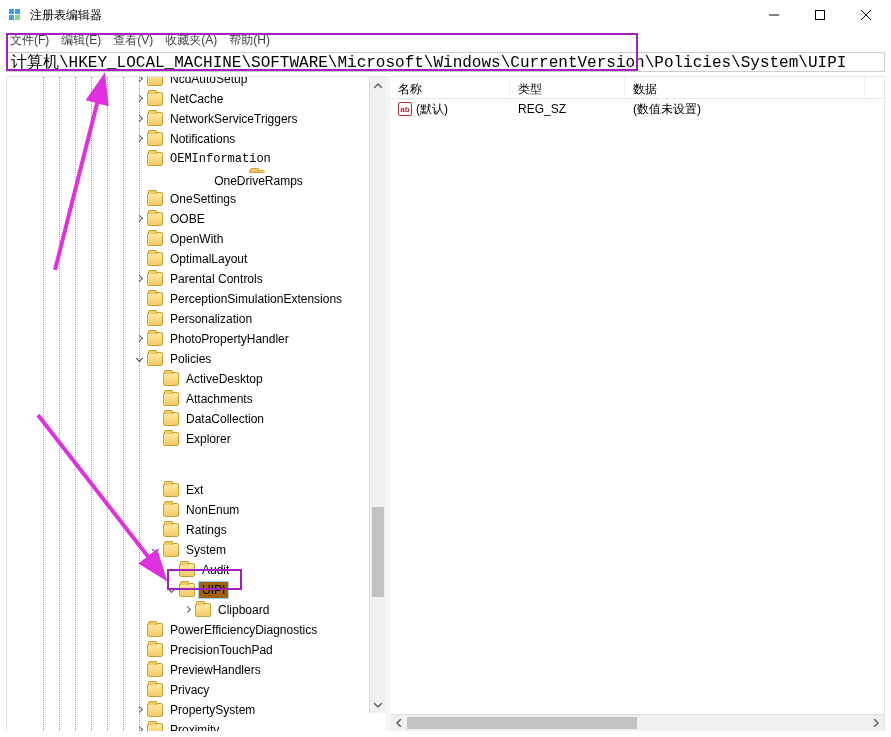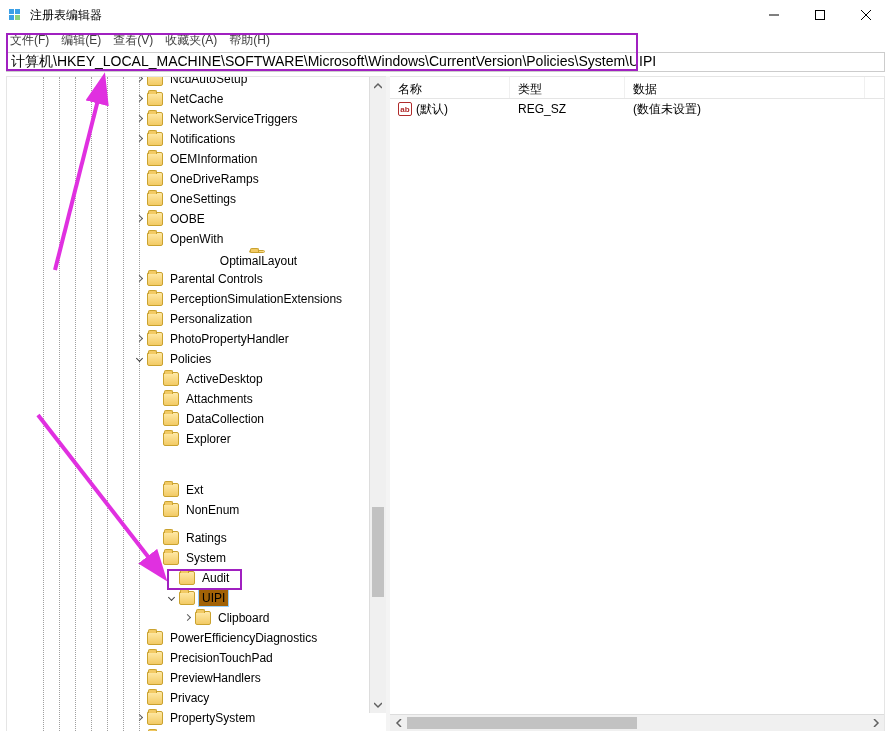--- a/index.html
+++ b/index.html
@@ -5,21 +5,21 @@
   * { box-sizing: border-box; margin: 0; padding: 0; }
   body { font-family: "Microsoft YaHei", "Segoe UI", sans-serif; font-size: 12px; background: #fff; position: relative; width: 891px; height: 737px; overflow: hidden; }
   .titlebar { height: 30px; display: flex; align-items: center; padding: 0 2px; background: #fff; }
   .titlebar .app-icon { width: 16px; height: 16px; margin: 0 6px; }
   .titlebar .app-icon svg { display:block; }
   .titlebar .title { flex: 1; font-size: 12px; }
   .titlebar .winctl { width: 46px; height: 30px; display: flex; align-items: center; justify-content: center; }
   .titlebar .winctl svg { stroke: #000; }
   .menubar { height: 20px; display: flex; align-items: center; padding: 0 4px; font-size: 12px; color: #404040; }
   .menubar .menuitem { padding: 0 6px; }
-  .addressbar { height: 20px; display:flex; align-items:center; margin: 2px 6px; border: 1px solid #ccc; padding: 0 4px; font-size: 14px; white-space: nowrap; overflow:hidden; }
+  .addressbar { height: 20px; display:flex; align-items:center; margin: 2px 6px; border: 1px solid #ccc; padding: 0 4px; font-size: 16px; white-space: nowrap; overflow:hidden;font-family:Liberation Mono, monospace; }
   .content { position: absolute; top: 76px; bottom: 6px; left: 6px; right: 6px; display:flex; }
   .tree-pane { width: 380px; height: 100%; overflow: hidden; position: relative; border-top:1px solid #e5e5e5; border-left:1px solid #e5e5e5; }
   .tree-inner { position: relative; height: 100%; overflow:hidden;}
   .tree-item { display: flex; align-items: center; height: 20px; white-space: nowrap; font-size: 12px; }
   .tree-item .arrow { width: 16px; height: 16px; display:flex; align-items:center; justify-content:center; color:#6a6a6a; }
   .tree-item .arrow.open .chev { transform: rotate(45deg); }
   .tree-item .arrow .chev { width:5px; height:5px; border-right:1.5px solid #5a5a5a; border-bottom:1.5px solid #5a5a5a; transform: rotate(-45deg); margin-bottom:2px;}
   .tree-item .arrow.open .chev { border-color:#404040; }
   .tree-item .folder { width:16px; height:14px; margin-right:4px; background: linear-gradient(#ffe9a6,#f2ca64); border:1px solid #caa22f; border-radius:2px; position:relative;}
   .tree-item .folder::before{content:"";position:absolute;top:-3px;left:0;width:7px;height:3px;background:#f2ca64;border:1px solid #caa22f;border-bottom:none;border-radius:2px 2px 0 0;}
@@ -123,26 +123,26 @@
             <span class="folder"></span>
             <span class="label">NetworkServiceTriggers</span>
           </div>
           <div class="tree-item" style="padding-left: 124px; height: 20px;">
             <span class="arrow ">
               <span class="chev"></span>
             </span>
             <span class="folder"></span>
             <span class="label">Notifications</span>
           </div>
-          <div class="tree-item" style="padding-left: 124px; height: 20px;">
+          <div class="tree-item" style="padding-left: 124px; height: 20px; font-family: Liberation Mono, monospace;">
             <span class="arrow "></span>
             <span class="folder"></span>
             <span class="label">OEMInformation</span>
           </div>
-          <div class="tree-item" style="padding-left: 124px; height: 20px;">
+          <div class="tree-item" style="padding-left: 124px; height: 20px; flex-direction: column;">
             <span class="arrow "></span>
             <span class="folder"></span>
             <span class="label">OneDriveRamps</span>
           </div>
           <div class="tree-item" style="padding-left: 124px; height: 20px;">
             <span class="arrow "></span>
             <span class="folder"></span>
             <span class="label">OneSettings</span>
           </div>
           <div class="tree-item" style="padding-left: 124px; height: 20px;">
@@ -150,21 +150,21 @@
               <span class="chev"></span>
             </span>
             <span class="folder"></span>
             <span class="label">OOBE</span>
           </div>
           <div class="tree-item" style="padding-left: 124px; height: 20px;">
             <span class="arrow "></span>
             <span class="folder"></span>
             <span class="label">OpenWith</span>
           </div>
-          <div class="tree-item" style="padding-left: 124px; height: 20px; flex-direction: column;">
+          <div class="tree-item" style="padding-left: 124px; height: 20px;">
             <span class="arrow "></span>
             <span class="folder"></span>
             <span class="label">OptimalLayout</span>
           </div>
           <div class="tree-item" style="padding-left: 124px; height: 20px;">
             <span class="arrow ">
               <span class="chev"></span>
             </span>
             <span class="folder"></span>
             <span class="label">Parental Controls</span>
@@ -216,21 +216,21 @@
           <div class="tree-item" style="padding-left: 140px; height: 20px; margin-top: 31px;">
             <span class="arrow "></span>
             <span class="folder"></span>
             <span class="label">Ext</span>
           </div>
           <div class="tree-item" style="padding-left: 140px; height: 20px;">
             <span class="arrow "></span>
             <span class="folder"></span>
             <span class="label">NonEnum</span>
           </div>
-          <div class="tree-item" style="padding-left: 140px; height: 20px; margin-top: 8px;">
+          <div class="tree-item" style="padding-left: 140px; height: 20px;">
             <span class="arrow "></span>
             <span class="folder"></span>
             <span class="label">Ratings</span>
           </div>
           <div class="tree-item" style="padding-left: 140px; height: 20px;">
             <span class="arrow open">
               <span class="chev"></span>
             </span>
             <span class="folder"></span>
             <span class="label">System</span>

